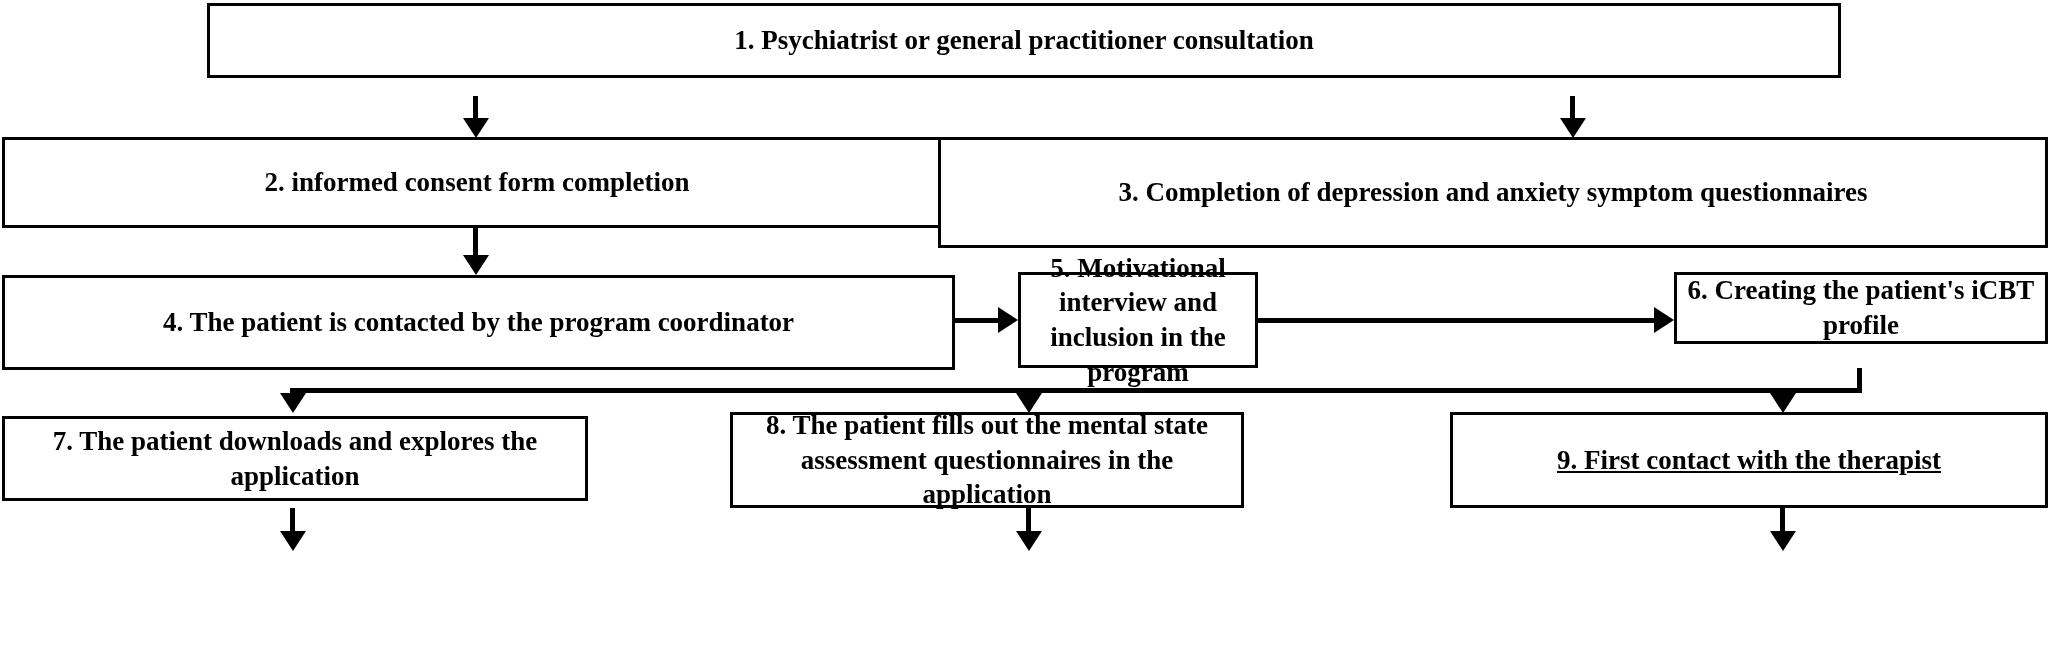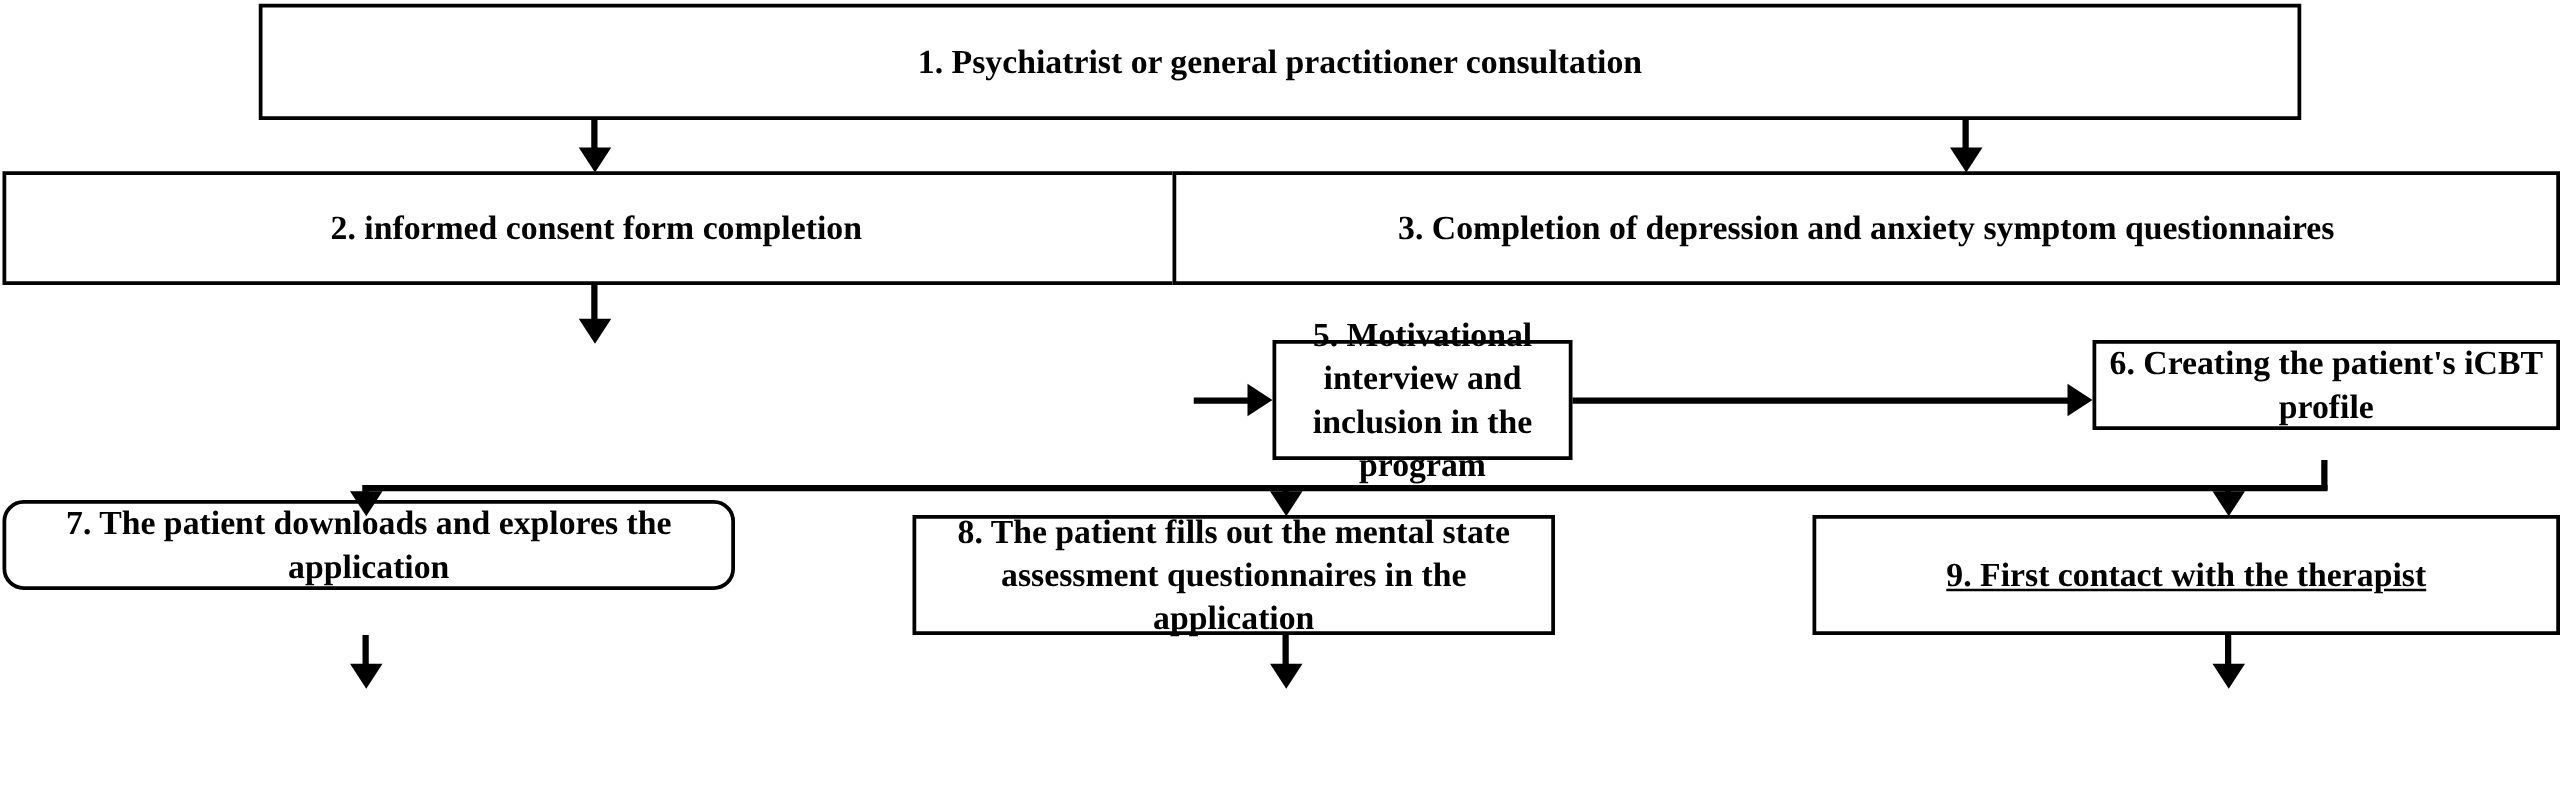--- a/index.html
+++ b/index.html
@@ -60,42 +60,45 @@
     border-top: 13px solid transparent;
     border-bottom: 13px solid transparent;
     border-left: 20px solid #000000;
   }
 </style>
 </head>
 <body>
 
 <div id="canvas">
 
-  <div class="node" style="left:207px; top:3px; width:1634px; height:93px;">
+  <div class="node" style="left:207px; top:3px; width:1634px; height:75px;">
     <span class="label">1. Psychiatrist or general practitioner consultation</span>
   </div>
 
   <div class="node" style="left:2px; top:137px; width:950px; height:91px;">
     <span class="label">2. informed consent form completion</span>
   </div>
 
-  <div class="node" style="left:938px; top:137px; width:1110px; height:91px;">
+  <div class="node" style="left:938px; top:137px; width:1110px; height:111px;">
     <span class="label">3. Completion of depression and anxiety symptom questionnaires</span>
   </div>
 
+  <div class="node" style="left:2px; top:275px; width:953px; height:95px;">
+    <span class="label">4. The patient is contacted by the program coordinator</span>
+  </div>
 
   <div class="node" style="left:1018px; top:272px; width:240px; height:96px;justify-content:flex-end;">
     <span class="label">5. Motivational interview and inclusion in the program</span>
   </div>
 
   <div class="node" style="left:1674px; top:272px; width:374px; height:72px;">
     <span class="label">6. Creating the patient's iCBT profile</span>
   </div>
 
-  <div class="node" style="left:2px; top:400px; width:586px; height:72px;border-radius:17px;">
+  <div class="node" style="left:2px; top:416px; width:586px; height:85px;">
     <span class="label">7. The patient downloads and explores the application</span>
   </div>
 
   <div class="node" style="left:730px; top:412px; width:514px; height:96px;">
     <span class="label">8. The patient fills out the mental state assessment questionnaires in the application</span>
   </div>
 
   <div class="node" style="left:1450px; top:412px; width:598px; height:96px;text-decoration:underline;">
     <span class="label">9. First contact with the therapist</span>
   </div>

